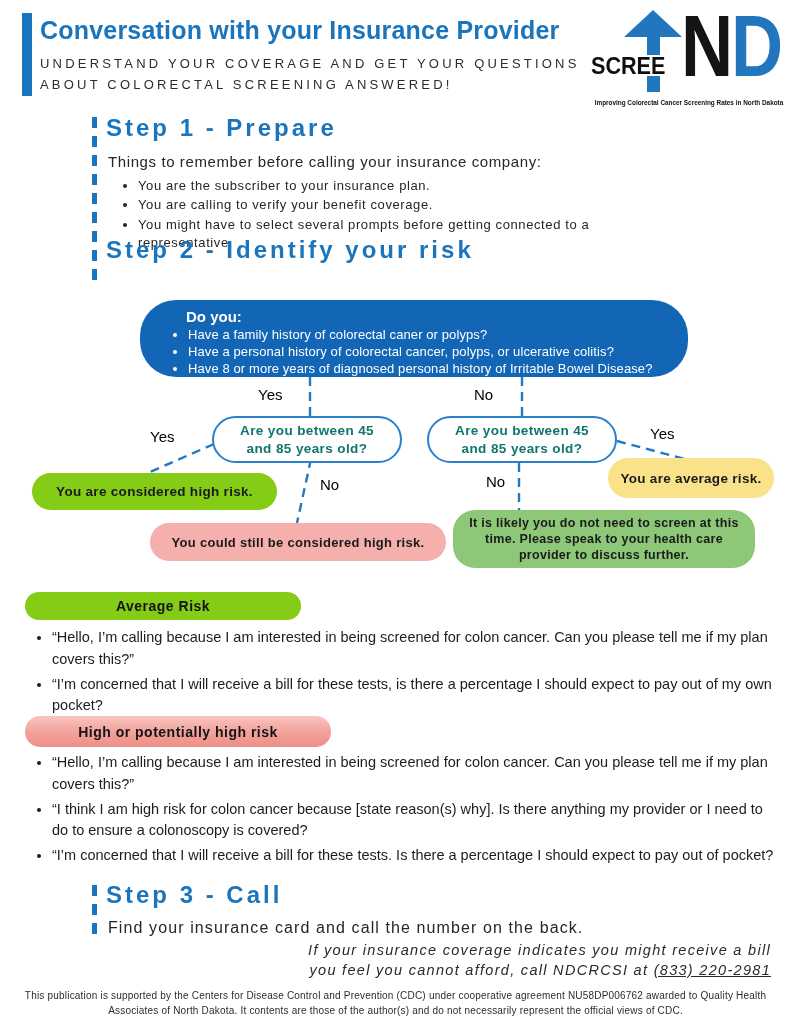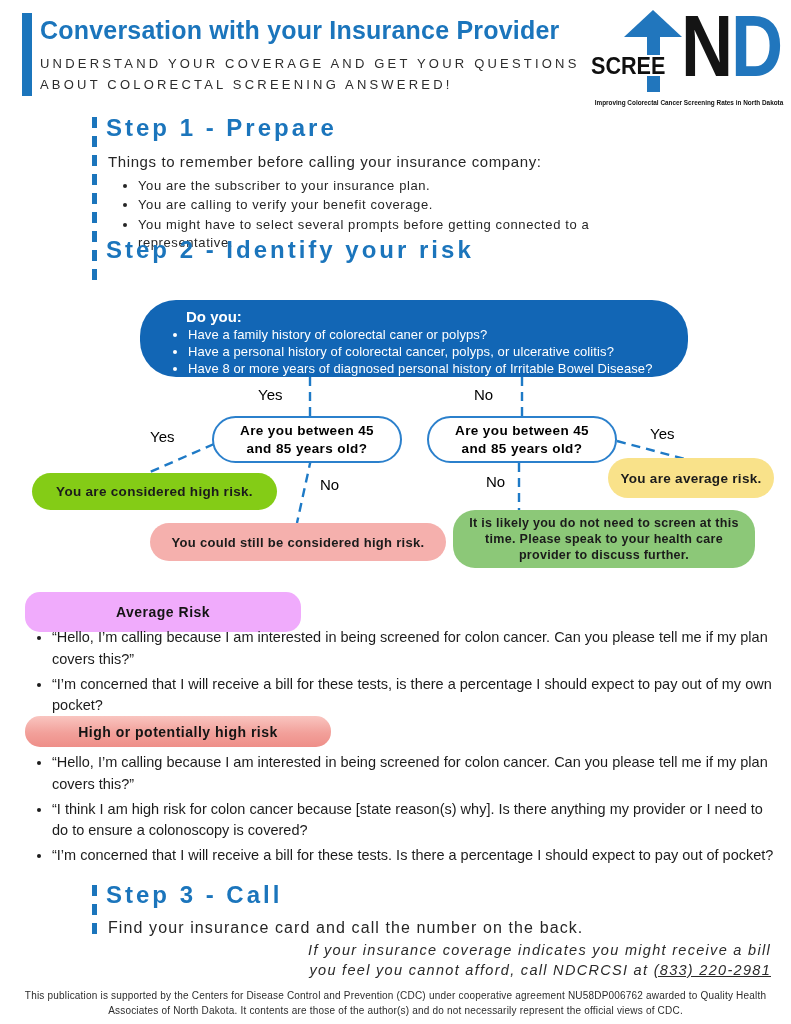--- a/index.html
+++ b/index.html
@@ -46,42 +46,42 @@
 
   
   .flowchart{position:absolute;left:0;top:292px;width:791px;height:300px;}
   .connectors{position:absolute;left:0;top:0;}
   .qbox{position:absolute;left:140px;top:8px;width:548px;height:77px;background:#1266b5;color:#fff;
         border-radius:36px;padding:6px 12px 6px 16px;box-sizing:border-box;}
   .qbox-heading{font-size:15px;font-weight:bold;margin:2px 0 1px 30px;}
   .qbox ul{margin:0;padding-left:32px;font-size:13px;line-height:1.32;letter-spacing:0.1px;}
   .node{position:absolute;width:190px;height:47px;background:#fff;border:2px solid #2b80cc;border-radius:26px;
         box-sizing:border-box;display:flex;flex-direction:column;align-items:center;justify-content:center;
-        color:#000000;font-size:13.5px;font-weight:bold;letter-spacing:0.4px;line-height:1.3;}
+        color:#0f766e;font-size:13.5px;font-weight:bold;letter-spacing:0.4px;line-height:1.3;}
   .node-left{left:212px;top:124px;}
   .node-right{left:427px;top:124px;}
   .flabel{position:absolute;color:#000000;font-size:15px;font-weight:500;}
   .lbl-top-yes{left:258px;top:94px;}
   .lbl-top-no{left:474px;top:94px;}
   .lbl-left-yes{left:150px;top:136px;}
   .lbl-left-no{left:320px;top:184px;}
   .lbl-right-no{left:486px;top:181px;}
   .lbl-right-yes{left:650px;top:133px;}
   .pill{position:absolute;border-radius:19px;display:flex;align-items:center;justify-content:center;
         font-weight:bold;color:#1b1b1b;text-align:center;box-sizing:border-box;letter-spacing:0.3px;}
   .pill-red{left:32px;top:181px;width:245px;height:37px;background:#84cc16;font-size:13.5px;}
   .pill-pink{left:150px;top:231px;width:296px;height:38px;background:#f5b0ad;font-size:13px;}
   .pill-yellow{left:608px;top:166px;width:166px;height:40px;background:#f9e28a;font-size:13.5px;border-radius:20px;}
   .pill-green{left:453px;top:218px;width:302px;height:58px;background:#8cc878;font-size:12.5px;
               line-height:1.28;border-radius:22px;padding:2px 6px;}
 
   
   .badge{position:absolute;display:flex;align-items:center;justify-content:center;border-radius:15px;
          font-size:14px;font-weight:bold;color:#141414;letter-spacing:0.5px;}
-  .badge-average{left:25px;top:592px;width:276px;height:40px;background:#f0abfc;}
+  .badge-average{left:25px;top:592px;width:276px;height:28px;background:#84cc16;}
   .badge-high{left:25px;top:716px;width:306px;height:31px;
               background:linear-gradient(180deg,#f9c5c0 0%,#f2a09a 55%,#ee8e88 100%);}
   .quote-list{position:absolute;left:30px;right:16px;margin:0;padding-left:22px;
               font-size:14.5px;line-height:1.5;color:#1c1c1c;}
   .quote-list li{margin-bottom:3px;}
   .list-average{top:627px;}
   .list-high{top:752px;}
 
   
   .note{position:absolute;right:20px;top:941px;text-align:right;font-size:14.5px;font-style:italic;

